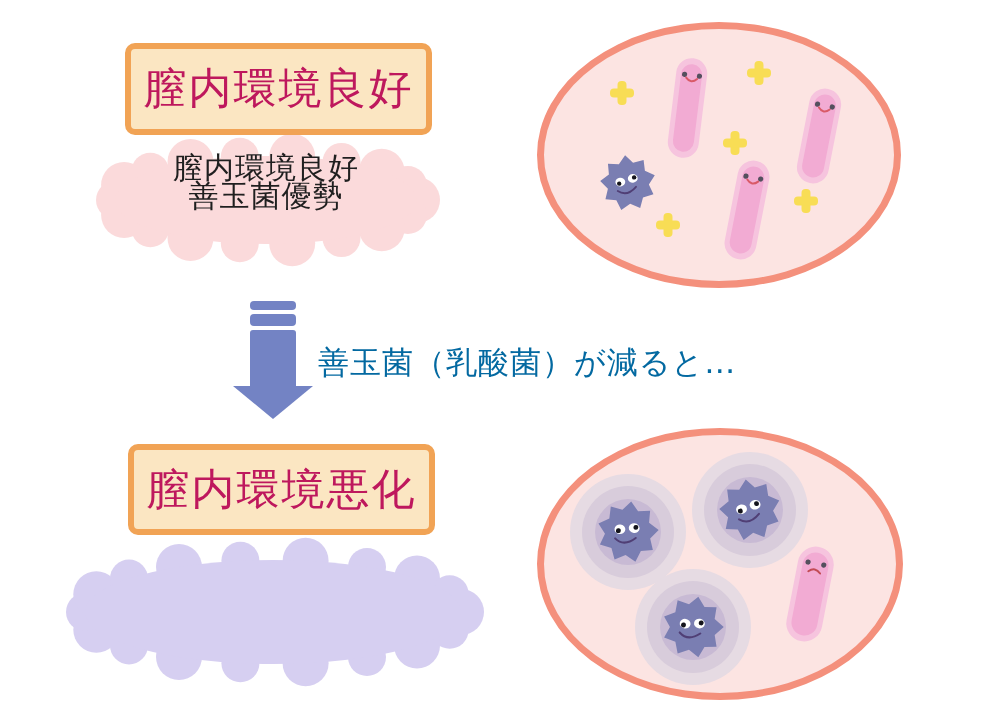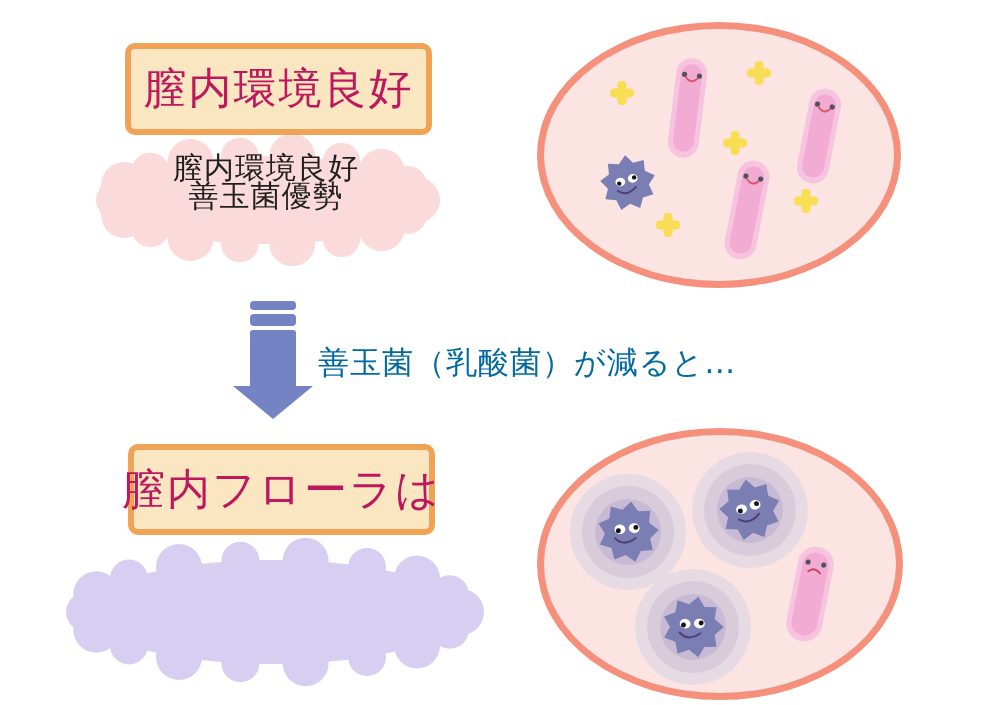--- a/index.html
+++ b/index.html
@@ -230,21 +230,21 @@
       <circle cx="126.0" cy="35.0" r="23" fill="#D6CFF1"></circle>
       <circle cx="187.4" cy="28.8" r="19" fill="#D6CFF1"></circle>
       <circle cx="252.6" cy="28.8" r="23" fill="#D6CFF1"></circle>
       <circle cx="314.0" cy="35.0" r="19" fill="#D6CFF1"></circle>
       <circle cx="364.0" cy="46.6" r="23" fill="#D6CFF1"></circle>
       <circle cx="396.7" cy="62.2" r="19" fill="#D6CFF1"></circle>
       <ellipse cx="220" cy="80" rx="188" ry="52" fill="#D6CFF1"></ellipse>
     </svg>
 
   <div class="title-box abs" style="left:128px;top:444px;width:307px;height:91px;">
-    <span class="title-text">膣内フローラは</span>
+    <span class="title-text">膣内環境悪化</span>
   </div>
 
 
   <div class="env-ellipse abs" style="left:537px;top:428px;width:366px;height:272px;"></div>
 
   <div class="halo-group abs" style="left:568px;top:472px;">
     <div class="halo">
       <div class="halo-mid">
         <div class="halo-inner">
           <svg class="spiky-svg" width="64" height="64" style="transform:rotate(6deg);">

